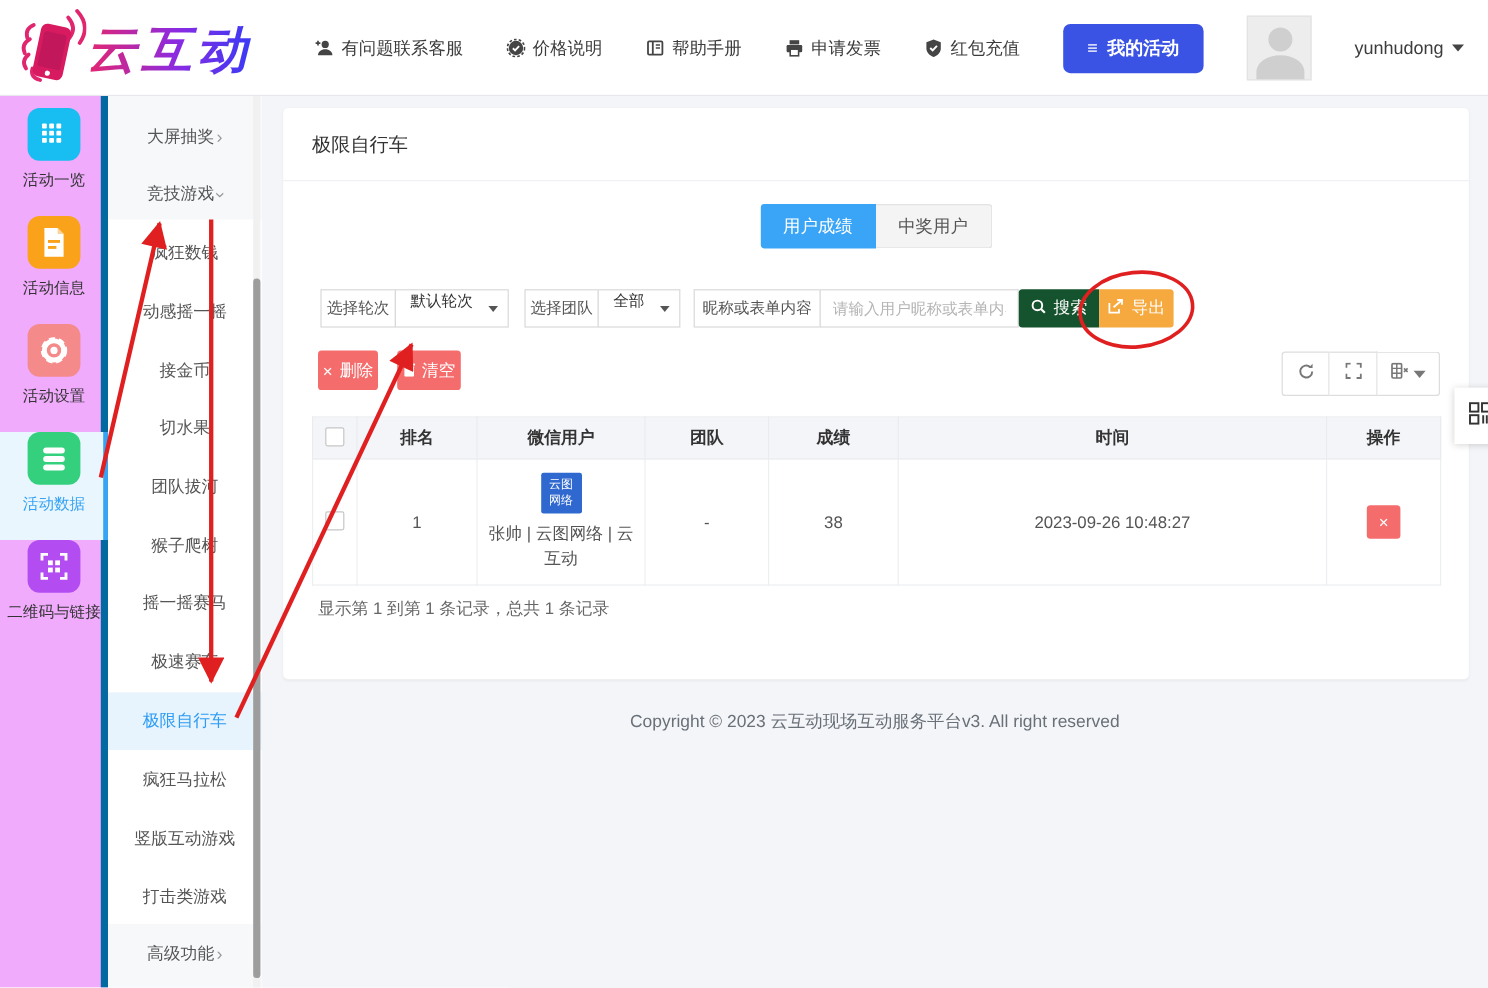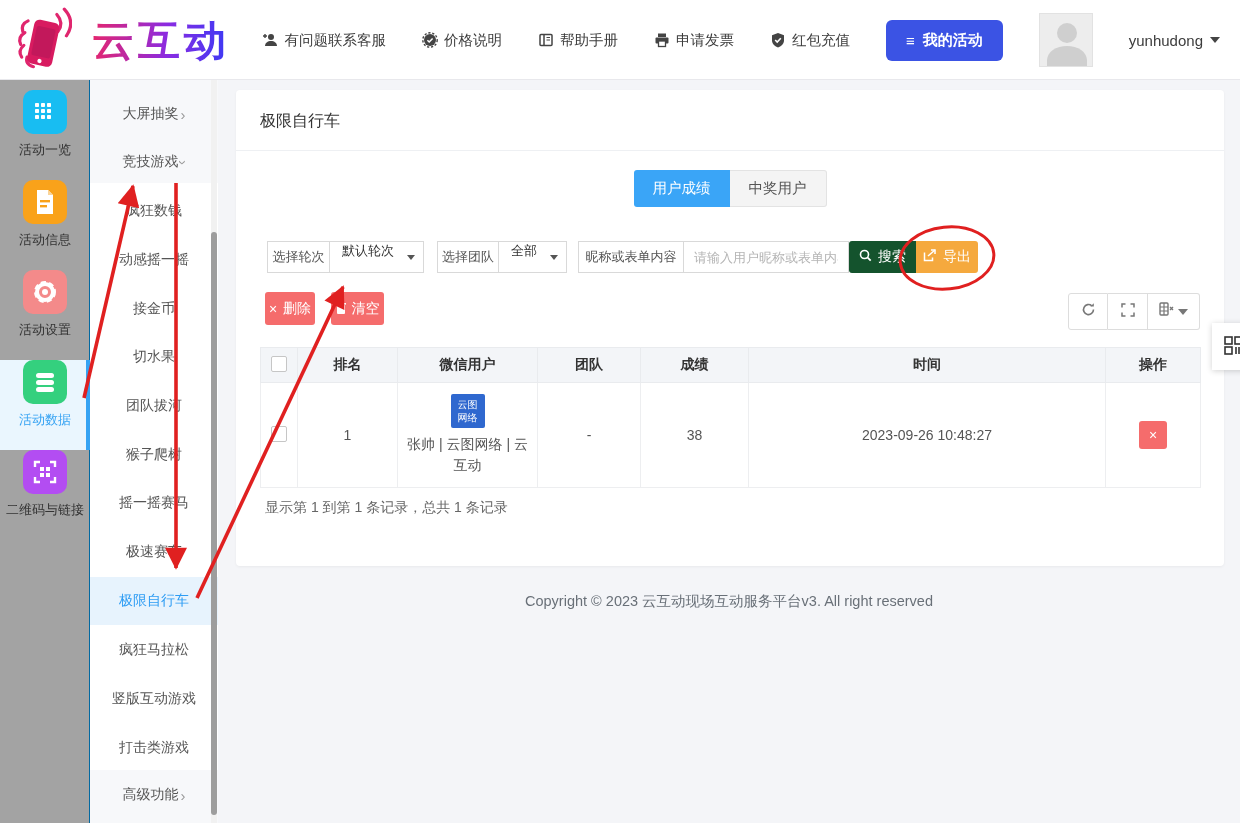--- a/index.html
+++ b/index.html
@@ -2,35 +2,35 @@
 <html><head>
 <meta charset="utf-8">
 <style>
   * { margin:0; padding:0; box-sizing:border-box; }
   html,body { width:1240px; height:823px; }
   body { font-family:"Liberation Sans","DejaVu Sans",sans-serif; background:#fff; position:relative; overflow:hidden; color:#333; }
 
   
   .header { position:absolute; left:0; top:0; width:1240px; height:80px; background:#fff; border-bottom:1px solid #e8e8ec; z-index:5; }
   .logo { position:absolute; left:14px; top:6px; display:flex; align-items:center; }
-  .logo-text { font-size:42px; font-weight:bold; letter-spacing:4px;
+  .logo-text { font-size:42px; font-weight:bold; font-style:italic; letter-spacing:4px;
     background:linear-gradient(90deg,#e5266e 0%,#8a2be2 55%,#3a3af5 100%);
-    -webkit-background-clip:text; background-clip:text; color:transparent;margin-left:20px; }
+    -webkit-background-clip:text; background-clip:text; color:transparent; }
   .topnav { position:absolute; right:20px; top:0; height:80px; display:flex; align-items:center; gap:36px; }
   .topnav-item { display:flex; align-items:center; gap:6px; font-size:14.5px; color:#3c3c3c; cursor:pointer; }
   .btn-myact { background:#3b53e4; color:#fff; font-size:15px; font-weight:bold; border:none; border-radius:6px;
     padding:11px 20px; display:flex; align-items:center; gap:8px; cursor:pointer; }
   .avatar { width:54px; height:54px; background:#ededed; border:1px solid #e2e2e2; overflow:hidden; position:relative; }
   .avatar .head { position:absolute; left:17px; top:9px; width:20px; height:20px; border-radius:50%; background:#cfcfcf; }
   .avatar .shoulders { position:absolute; left:7px; top:32px; width:40px; height:28px; border-radius:50% 50% 0 0; background:#cfcfcf; }
   .username { display:flex; align-items:center; gap:7px; font-size:15px; color:#3c3c3c; cursor:pointer; }
   .caret-down { width:0; height:0; border-left:5px solid transparent; border-right:5px solid transparent; border-top:6px solid #444; display:inline-block; }
 
   
-  .iconrail { position:absolute; left:0; top:80px; width:90px; height:743px; background:#a3a3a3; border-right:1px solid #0369a1; z-index:3; }
+  .iconrail { position:absolute; left:0; top:80px; width:90px; height:743px; background:#f0abfc; border-right:6px solid #0369a1; z-index:3; }
   .rail-item { position:absolute; left:0; width:90px; height:90px; text-align:center; cursor:pointer; }
   .rail-ico { width:44px; height:44px; border-radius:10px; margin:0 auto; display:flex; align-items:center; justify-content:center; }
   .rail-label { font-size:13px; color:#333; margin-top:7px; white-space:nowrap; }
   .rail-item.active { background:#eaf6fe; }
   .rail-item.active .rail-label { color:#36a3f3; }
   .rail-item.active::after { content:""; position:absolute; right:0; top:0; width:4px; height:90px; background:#36a3f3; }
 
   
   .submenu { position:absolute; left:90px; top:80px; width:128px; height:743px; background:#f7f8fa; z-index:3; }
   .menu-row { position:absolute; left:0; width:128px; height:48px; display:flex; align-items:center; justify-content:center;

